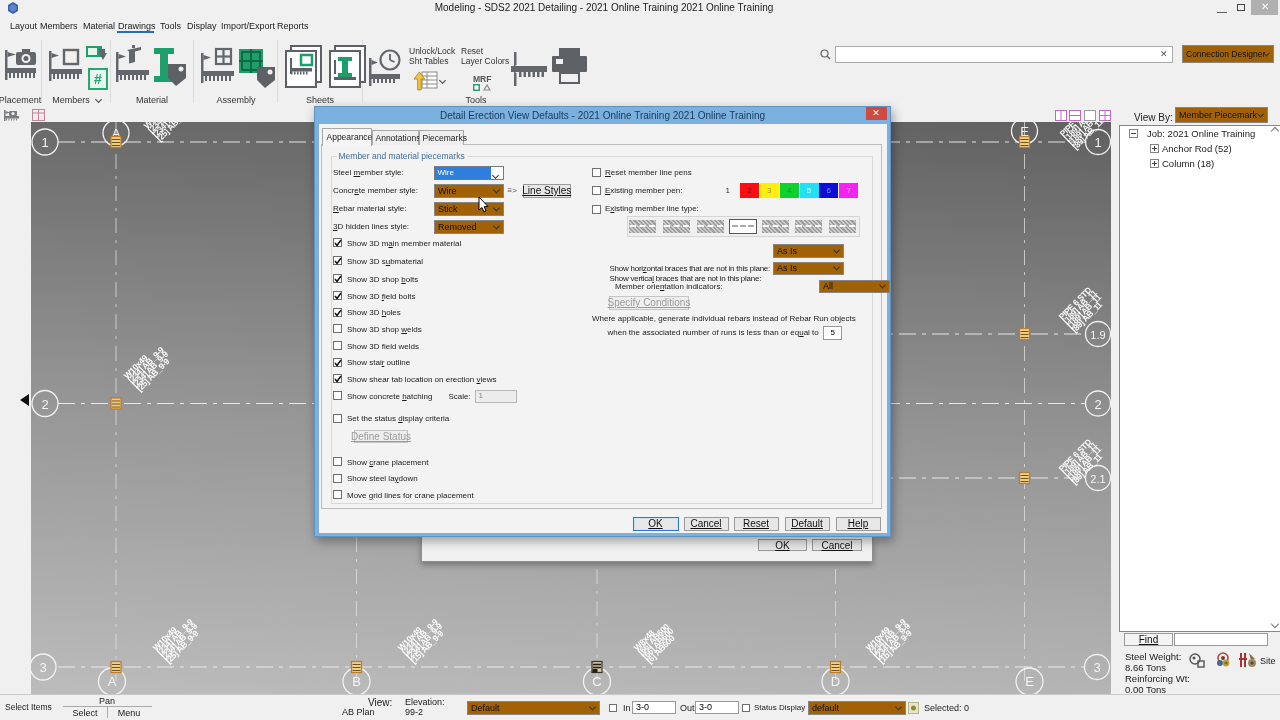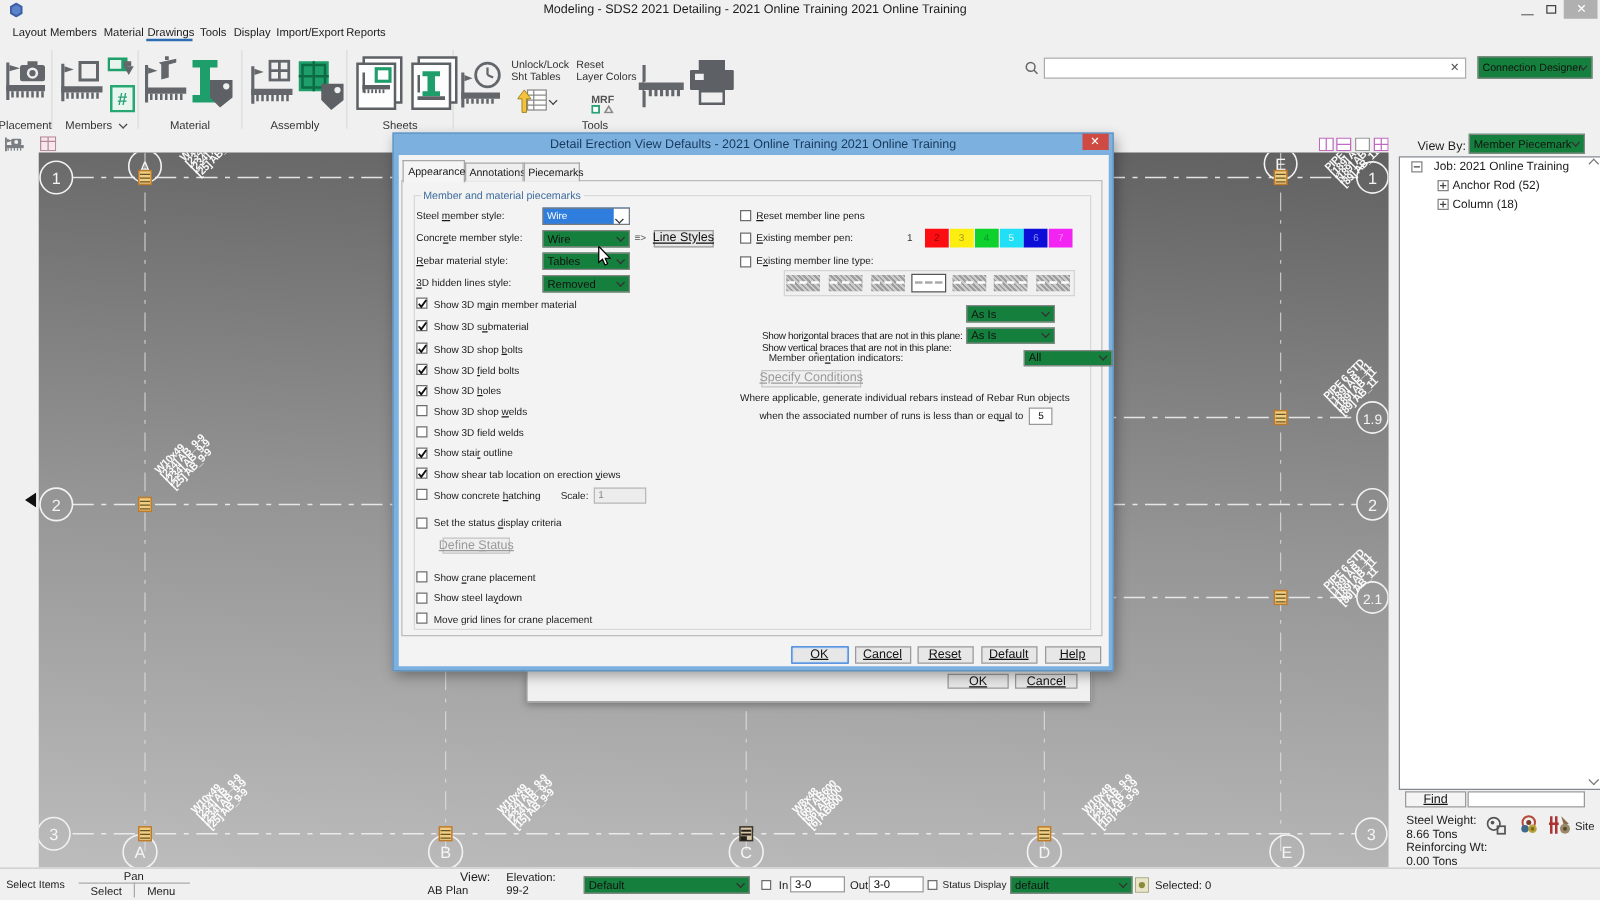--- a/index.html
+++ b/index.html
@@ -1,21 +1,21 @@
 <!DOCTYPE html>
 <html><head>
 <meta charset="utf-8">
 <style>
 * { margin:0; padding:0; box-sizing:border-box; }
 html,body { width:1280px; height:720px; overflow:hidden; font-family:"Liberation Sans", sans-serif; }
 #app { position:relative; width:1280px; height:720px; background:#f0f0f0; }
 .abs { position:absolute; }
 .txt { position:absolute; white-space:nowrap; color:#1a1a1a; }
 .cb { position:absolute; width:9px; height:9px; background:#fff; border:1px solid #6e6e6e; }
-.dd { position:absolute; background:#15803d; border:1px solid #868686; font-size:9px; color:#111; }
+.dd { position:absolute; background:#a16207; border:1px solid #868686; font-size:9px; color:#111; }
 .dd .lbl { position:absolute; left:3px; top:50%; transform:translateY(-50%); }
 .chev { position:absolute; right:4px; top:50%; width:5px; height:5px; border-right:1.2px solid #333; border-bottom:1.2px solid #333; transform:translateY(-70%) rotate(45deg); }
 .btn { position:absolute; background:#e7e7e7; border:1px solid #9a9a9a; font-size:10px; color:#111; display:flex; align-items:center; justify-content:center; white-space:nowrap;text-decoration:underline; }
 .sep { position:absolute; width:1px; background:#dcdcdc; top:40px; height:63px; }
 .rlab { position:absolute; color:rgba(255,255,255,0.97); font-size:8.5px; line-height:6px; transform:rotate(-45deg); transform-origin:0 100%; white-space:nowrap; font-weight:bold; letter-spacing:-0.4px; }
 .lt { position:absolute; width:27px; height:13px; background:repeating-linear-gradient(45deg,#9e9e9e 0 1.5px,#cdcdcd 1.5px 3px); }
 .lt::after { content:""; position:absolute; left:1px; right:1px; top:5px; border-top:2px dashed #fff; }
 .lts { position:absolute; width:28px; height:15px; background:#fff; border:1px solid #555; }
 .lts::after { content:""; position:absolute; left:2px; right:2px; top:5px; border-top:2px dashed #aaa; }
 </style>
@@ -494,21 +494,21 @@
     <div class="txt" style="left:14.5px;top:62px;">Concr<u>e</u>te member style:</div>
     <div class="dd" style="left:115.5px;top:60px;width:70px;height:14px;">
           <span class="lbl">Wire</span>
           <span class="chev"></span>
         </div>
     <div class="txt" style="left:189px;top:62.5px;color:#555;">≡&gt;</div>
     <div class="btn" style="left:204px;top:60px;width:48.5px;height:14px;">Line Styles</div>
 
     <div class="txt" style="left:14.5px;top:80px;"><u>R</u>ebar material style:</div>
     <div class="dd" style="left:115.5px;top:78px;width:70px;height:14px;">
-          <span class="lbl">Tables</span>
+          <span class="lbl">Stick</span>
           <span class="chev"></span>
         </div>
     <svg class="abs" style="left:159.5px;top:73.5px;z-index:5;" width="11" height="16" viewBox="0 0 11 16">
           <polygon points="1,0 1,13 4,10.5 6,15 8,14 6.2,9.7 10,9.5" fill="#fff" stroke="#000" stroke-width="1"></polygon>
         </svg>
 
     <div class="txt" style="left:14.5px;top:98px;"><u>3</u>D hidden lines style:</div>
     <div class="dd" style="left:115.5px;top:96px;width:70px;height:14px;">
           <span class="lbl">Removed</span>
           <span class="chev"></span>

